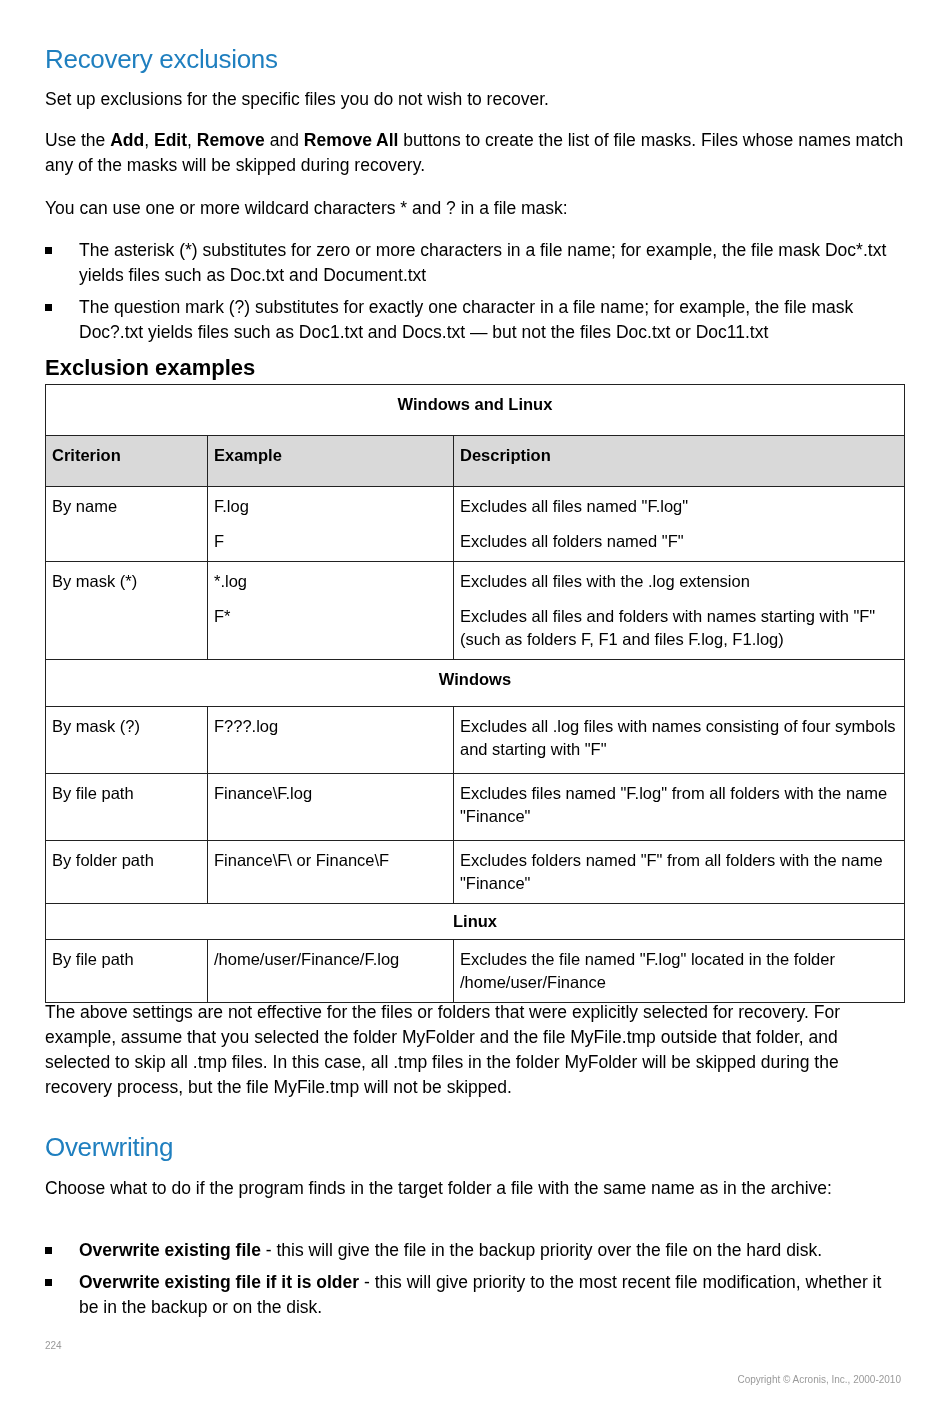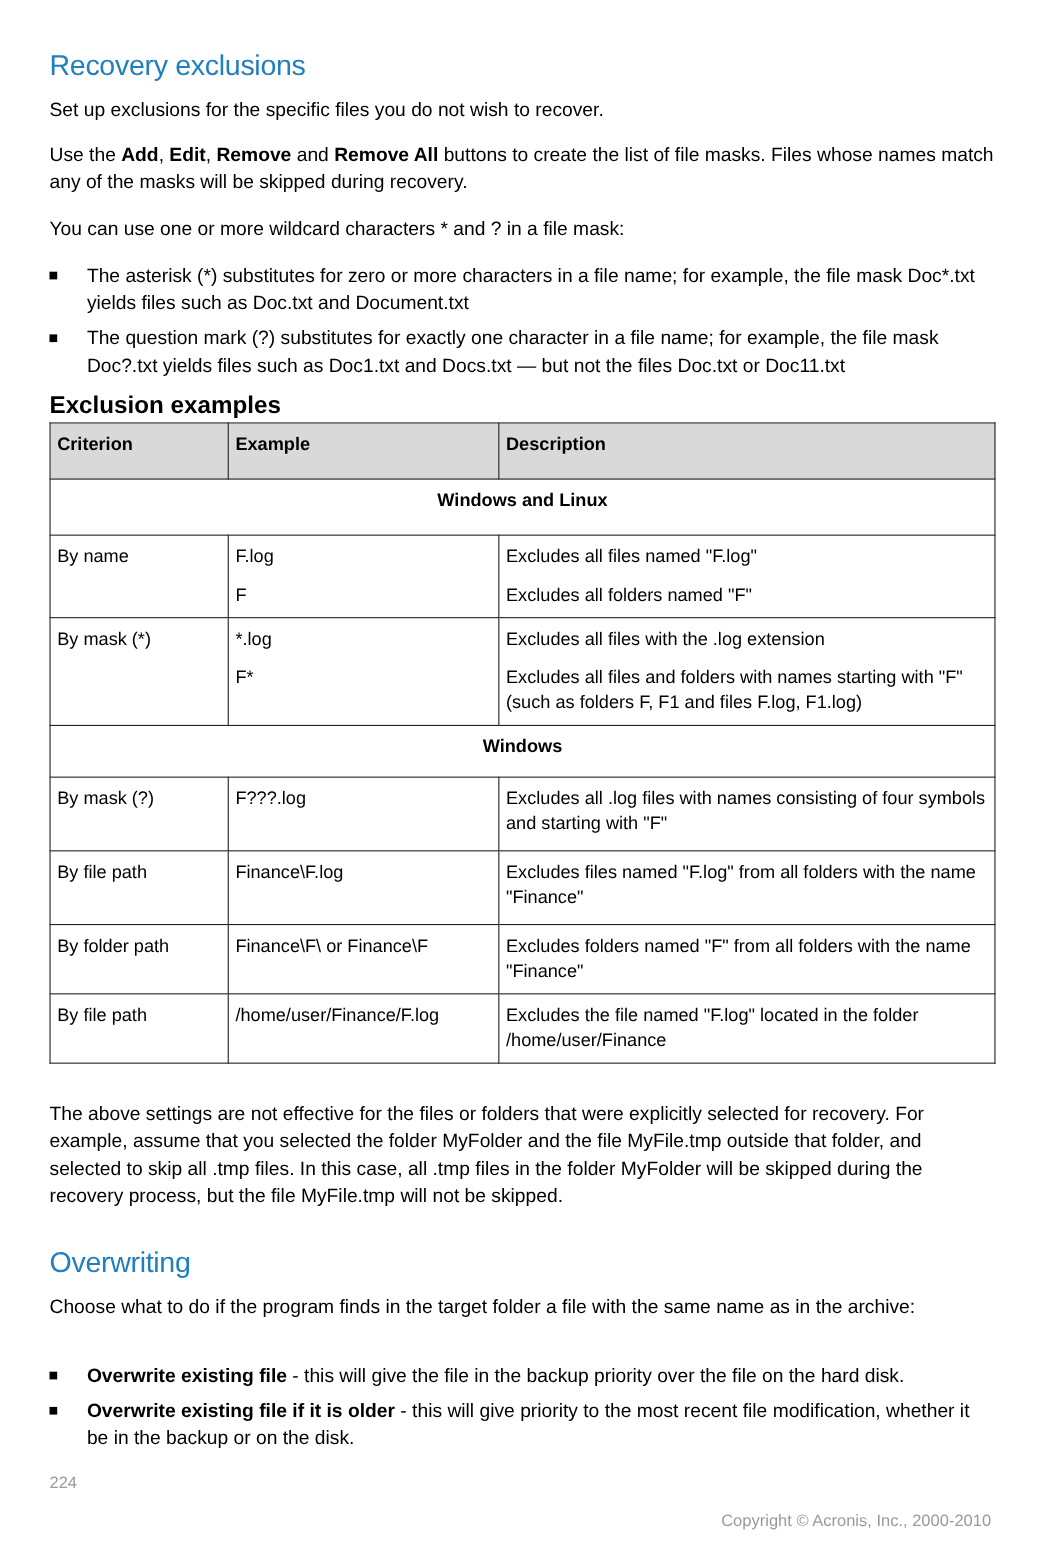--- a/index.html
+++ b/index.html
@@ -9,21 +9,21 @@
   p { font-size: 17.5px; line-height: 25px; margin: 0; position: absolute; left: 0; width: 860px; }
   ul.sq { list-style: none; margin: 0; padding: 0; position: absolute; left: 0; width: 860px; }
   ul.sq li { position: relative; padding-left: 34px; font-size: 17.5px; line-height: 25px; margin-bottom: 7px; }
   ul.sq li .bullet { position: absolute; left: 0; top: 9px; width: 7px; height: 7px; background: #000; }
   .caption { font-weight: bold; font-size: 22px; position: absolute; left: 0; }
   table { position: absolute; left: 0; top: 384px; width: 860px; border-collapse: collapse; font-size: 16.5px; }
   td, th { border: 1.5px solid #222; vertical-align: top; padding: 8px 6px; text-align: left; line-height: 23px; }
   th { background: #d9d9d9; font-weight: bold; height: 34px; }
   td.group { text-align: center; font-weight: bold; }
   td.multi div + div { margin-top: 12px; }
-  .footer { position: absolute; top: 1340px; font-size: 15px; color: #9a9a9a; font-family: "Liberation Sans", sans-serif; }
+  .footer { position: absolute; top: 1340px; font-size: 10px; color: #9a9a9a; font-family: "Liberation Sans", sans-serif; }
   b { font-weight: bold; }
 </style>
 </head>
 <body>
 
 <div class="page">
 
   <h1 style="top:44px;">Recovery exclusions</h1>
 
   <p style="top:87px;">Set up exclusions for the specific files you do not wish to recover.</p>
@@ -40,27 +40,27 @@
   <div class="caption" style="top:355px;">Exclusion examples</div>
 
   <table>
     <colgroup>
         <col style="width:162px">
         <col style="width:246px">
         <col>
       </colgroup>
     <tbody>
         <tr>
+          <td colspan="3" class="group" style="height:34px;">Windows and Linux</td>
+        </tr>
+    <tr>
       <th>Criterion</th>
       <th>Example</th>
       <th>Description</th>
     </tr>
-    <tr>
-          <td colspan="3" class="group" style="height:34px;">Windows and Linux</td>
-        </tr>
     <tr>
       <td>By name</td>
       <td class="multi">
             <div>F.log</div>
             <div>F</div>
           </td>
       <td class="multi">
             <div>Excludes all files named "F.log"</div>
             <div>Excludes all folders named "F"</div>
           </td>
@@ -88,20 +88,23 @@
       <td style="height:50px;">By file path</td>
       <td>Finance\F.log</td>
       <td>Excludes files named "F.log" from all folders with the name "Finance"</td>
     </tr>
     <tr>
       <td>By folder path</td>
       <td>Finance\F\ or Finance\F</td>
       <td>Excludes folders named "F" from all folders with the name "Finance"</td>
     </tr>
     <tr>
+          <td colspan="3" class="group" style="padding:6px;">Linux</td>
+        </tr>
+    <tr>
       <td>By file path</td>
       <td>/home/user/Finance/F.log</td>
       <td>Excludes the file named "F.log" located in the folder /home/user/Finance</td>
     </tr>
   </tbody>
     </table>
 
   <p style="top:1000px;">The above settings are not effective for the files or folders that were explicitly selected for recovery. For example, assume that you selected the folder MyFolder and the file MyFile.tmp outside that folder, and selected to skip all .tmp files. In this case, all .tmp files in the folder MyFolder will be skipped during the recovery process, but the file MyFile.tmp will not be skipped.</p>
 
   <h1 style="top:1132px;">Overwriting</h1>

